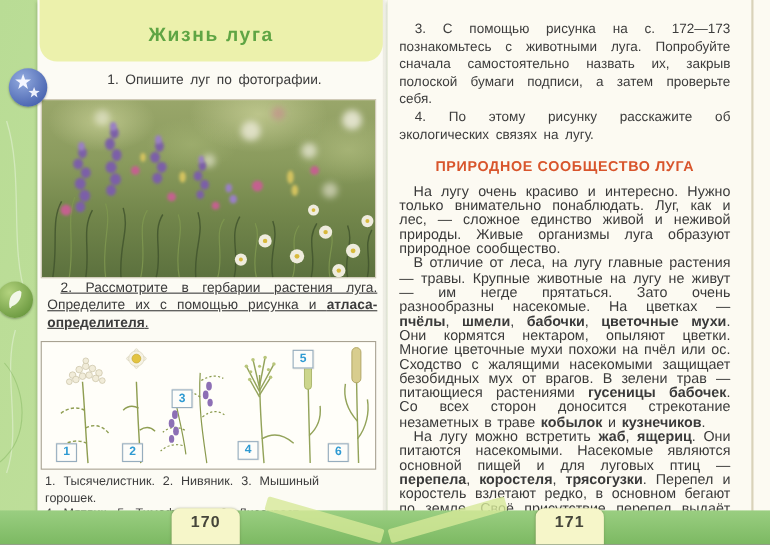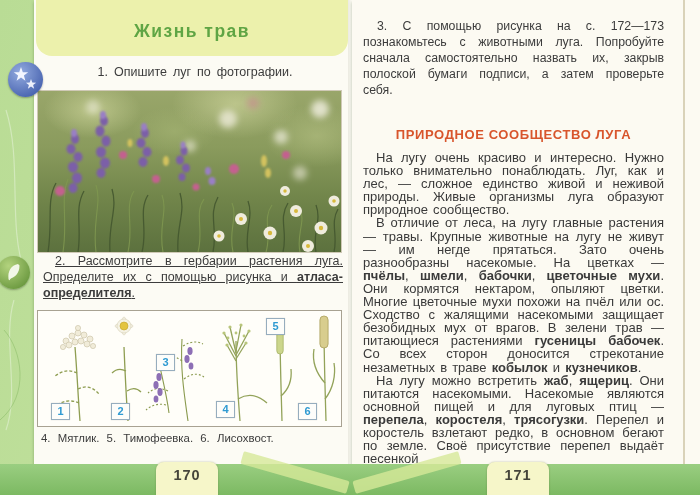--- a/index.html
+++ b/index.html
@@ -69,21 +69,21 @@
      text-align:center;line-height:15px;box-shadow:0 0 1px rgba(0,0,0,.2);}
   .pn1{left:13px;top:92px;} .pn2{left:73px;top:92px;} .pn3{left:118px;top:43px;}
   .pn4{left:178px;top:90px;} .pn5{left:228px;top:7px;} .pn6{left:260px;top:92px;}
   .caption{position:absolute;left:7px;top:431px;width:300px;color:#3c3c3c;
      font-size:11.4px;line-height:14.5px;word-spacing:4px;}
   
   .rp-content{position:absolute;left:11px;top:18px;width:301px;}
   .rp-content p{margin:0;}
   .r-task{color:#3c3c3c;font-size:12.3px;line-height:16px;text-align:justify;
      text-indent:14px;word-spacing:2.5px;}
-  .section-title{margin:29px 0 9px 0;text-align:center;font-size:13px;
+  .section-title{margin:13px 0 9px 0;text-align:center;font-size:13px;
      font-weight:bold;color:#d8552c;letter-spacing:.6px;}
   .r-body{color:#3a3a3a;font-size:13px;line-height:13.1px;text-align:justify;
      text-indent:13px;word-spacing:1.5px;}
 </style>
 </head>
 <body>
 
 <div id="canvas">
 
   <svg class="bg-decor" width="700" height="495">
@@ -97,21 +97,21 @@
       <path d="M0 420 C30 395 22 350 4 330"></path>
       <path d="M60 492 C110 478 170 482 230 492"></path>
       <path d="M420 492 C480 480 560 484 640 492"></path>
       <path d="M696 320 C684 360 698 400 688 440"></path>
     </g>
   </svg>
 
   <div class="page page-left">
 
     <div class="chapter-header">
-      <span>Жизнь трав</span>
+      <span>Жизнь луга</span>
     </div>
 
     <p class="task task-1"><span>1.  Опишите  луг  по  фотографии.</span></p>
 
     <div class="photo">
       <svg width="303" height="161" viewBox="0 0 303 161">
         <defs>
           <filter id="bl1">
               <feGaussianBlur stdDeviation="1.3"></feGaussianBlur>
             </filter>
@@ -319,40 +319,42 @@
       </svg>
       <div class="plant-num pn1">1</div>
       <div class="plant-num pn2">2</div>
       <div class="plant-num pn3">3</div>
       <div class="plant-num pn4">4</div>
       <div class="plant-num pn5">5</div>
       <div class="plant-num pn6">6</div>
     </div>
 
     <div class="caption">
+      <div>1. Тысячелистник. 2. Нивяник. 3. Мышиный горошек.</div>
       <div>4. Мятлик. 5. Тимофеевка. 6. Лисохвост.</div>
     </div>
   </div>
 
   <div class="badge badge-blue">
     <svg width="35" height="35" viewBox="0 0 35 35">
       <path fill="#f4f6ff" d="M13 5 L14.8 10.2 L20.2 10.3 L15.9 13.5 L17.4 18.8 L13 15.6 L8.6 18.8 L10.1 13.5 L5.8 10.3 L11.2 10.2 Z"></path>
       <path fill="#eef1fc" d="M23 17 L24.3 20.6 L28.1 20.7 L25.1 23 L26.1 26.7 L23 24.4 L19.9 26.7 L20.9 23 L17.9 20.7 L21.7 20.6 Z"></path>
     </svg>
   </div>
   <div class="badge badge-green">
     <svg width="33" height="33" viewBox="0 0 33 33">
       <path fill="#f2f7e8" d="M21 8 C14 9.5 10.5 15 11.5 23 C18 22 22.5 17 22.5 9.5 Z"></path>
       <path stroke="#f2f7e8" stroke-width="1.2" fill="none" d="M12 24 C15 19 18 15 21 10"></path>
     </svg>
   </div>
 
   <div class="page page-right">
     <div class="rp-content">
       <p class="r-task"><span>3. С помощью рисунка на с. 172—173 познакомьтесь с животными луга. Попробуйте сначала самостоятельно назвать их, закрыв полоской бумаги подписи, а затем проверьте себя.</span></p>
+      <p class="r-task"><span>4. По этому рисунку расскажите об экологических связях на лугу.</span></p>
       <h2 class="section-title">ПРИРОДНОЕ СООБЩЕСТВО ЛУГА</h2>
       <p class="r-body"><span>На лугу очень красиво и интересно. Нужно только внимательно понаблюдать. Луг, как и лес, — сложное единство живой и неживой природы. Живые организмы луга образуют природное сообщество.</span></p>
       <p class="r-body"><span>В отличие от леса, на лугу главные растения — травы. Крупные животные на лугу не живут — им негде прятаться. Зато очень разнообразны насекомые. На цветках — </span><span class="b">пчёлы</span><span>, </span><span class="b">шмели</span><span>, </span><span class="b">бабочки</span><span>, </span><span class="b">цветочные мухи</span><span>. Они кормятся нектаром, опыляют цветки. Многие цветочные мухи похожи на пчёл или ос. Сходство с жалящими насекомыми защищает безобидных мух от врагов. В зелени трав — питающиеся растениями </span><span class="b">гусеницы бабочек</span><span>. Со всех сторон доносится стрекотание незаметных в траве </span><span class="b">кобылок</span><span> и </span><span class="b">кузнечиков</span><span>.</span></p>
       <p class="r-body"><span>На лугу можно встретить </span><span class="b">жаб</span><span>, </span><span class="b">ящериц</span><span>. Они питаются насекомыми. Насекомые являются основной пищей и для луговых птиц — </span><span class="b">перепела</span><span>, </span><span class="b">коростеля</span><span>, </span><span class="b">трясогузки</span><span>. Перепел и коростель взлетают редко, в основном бегают по земле. Своё присутствие перепел выдаёт песенкой</span></p>
     </div>
   </div>
 
   <div class="seam"></div>
   <div class="page-edge"></div>
 

